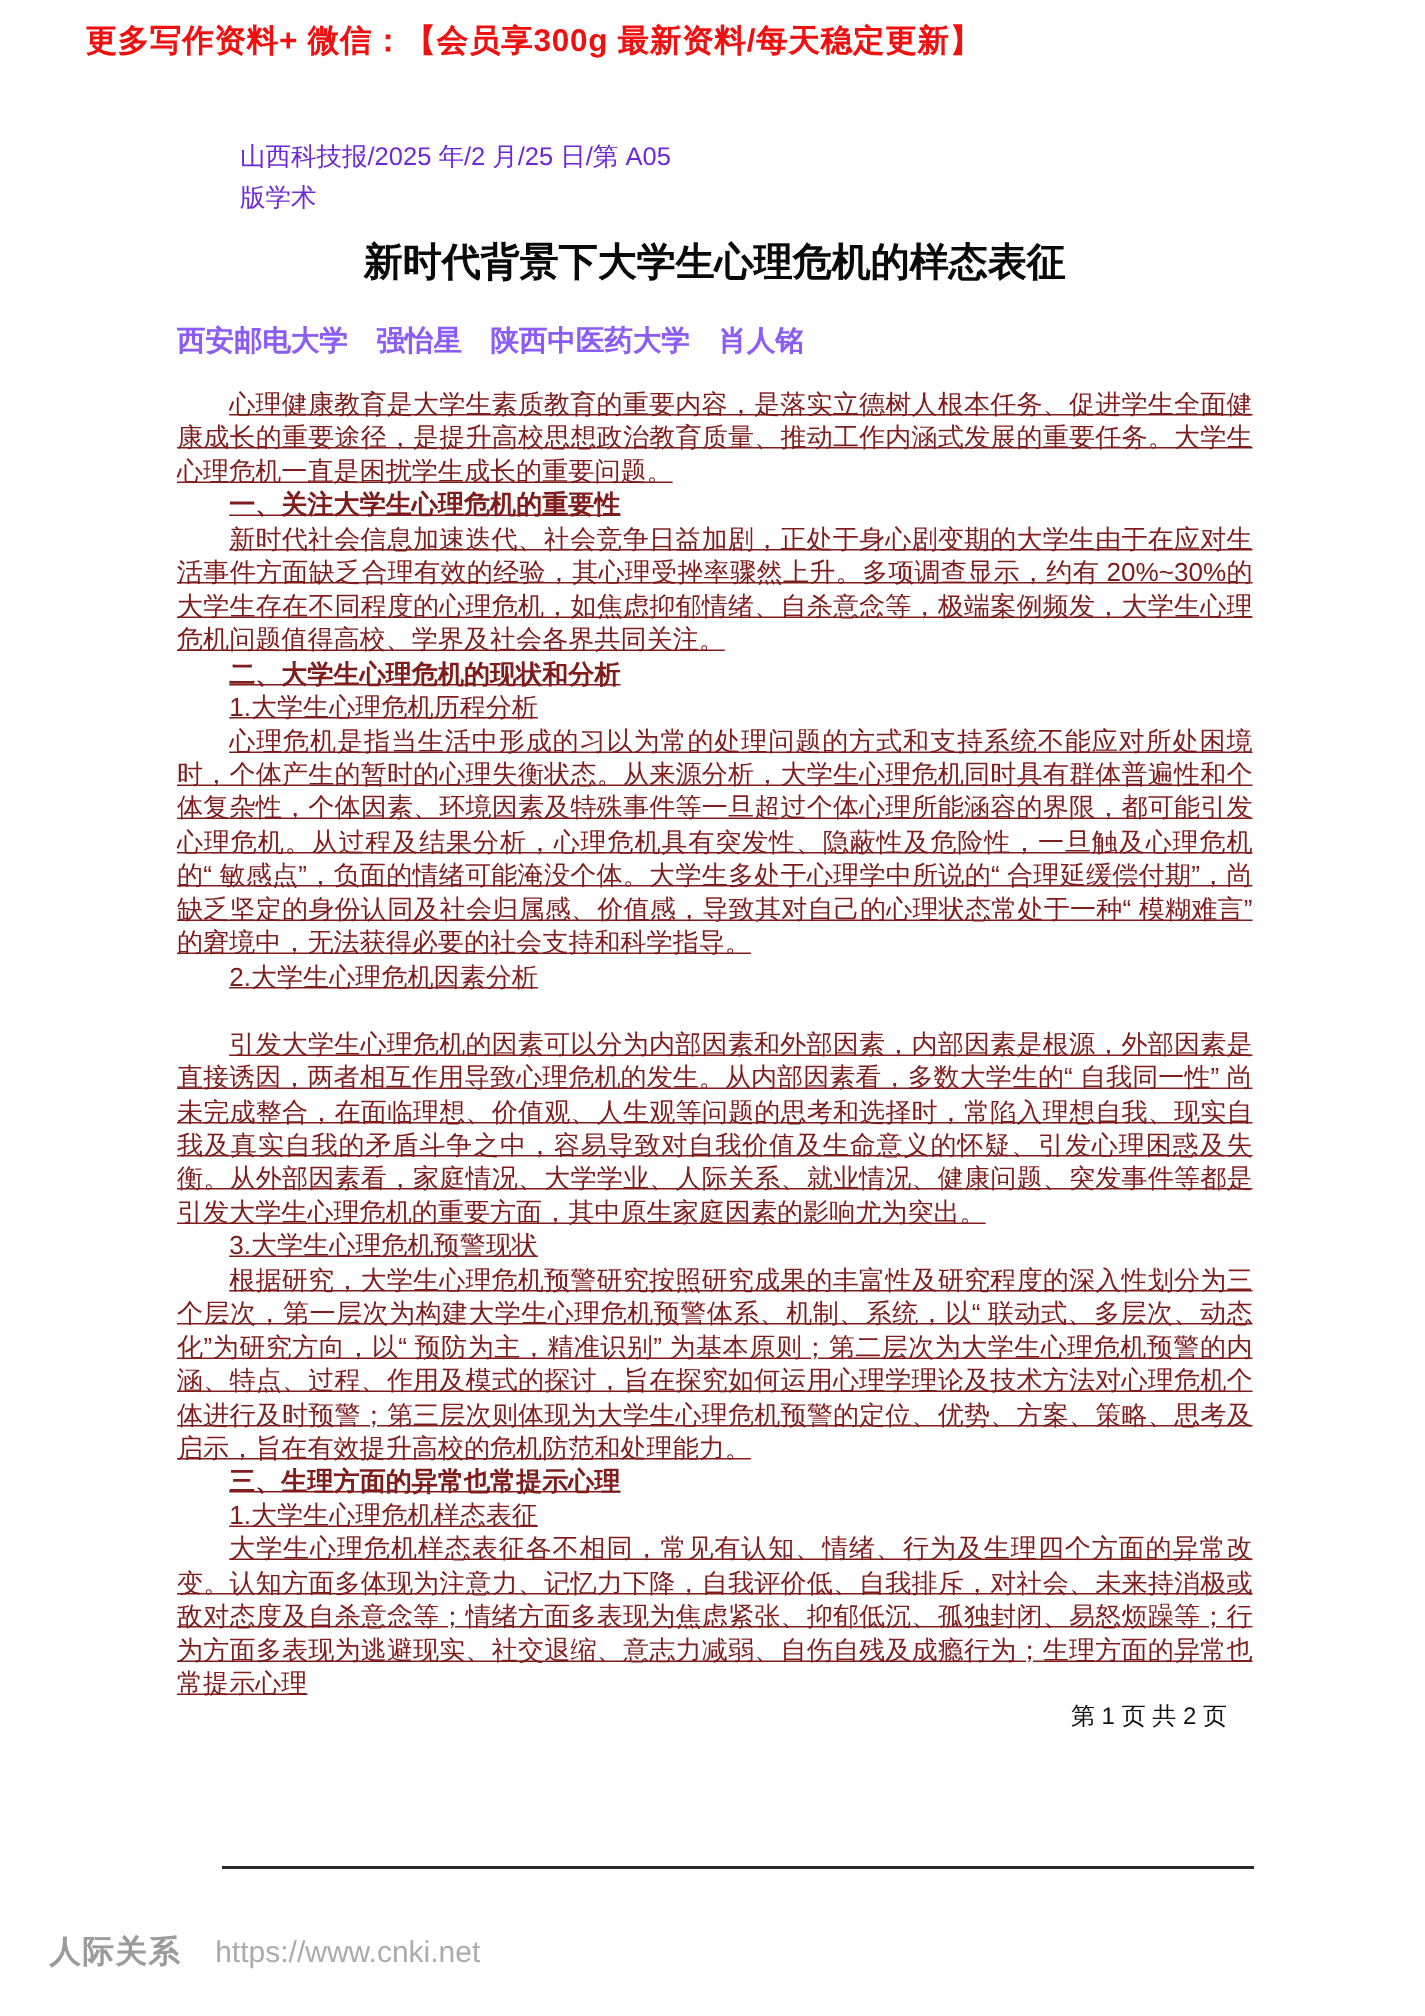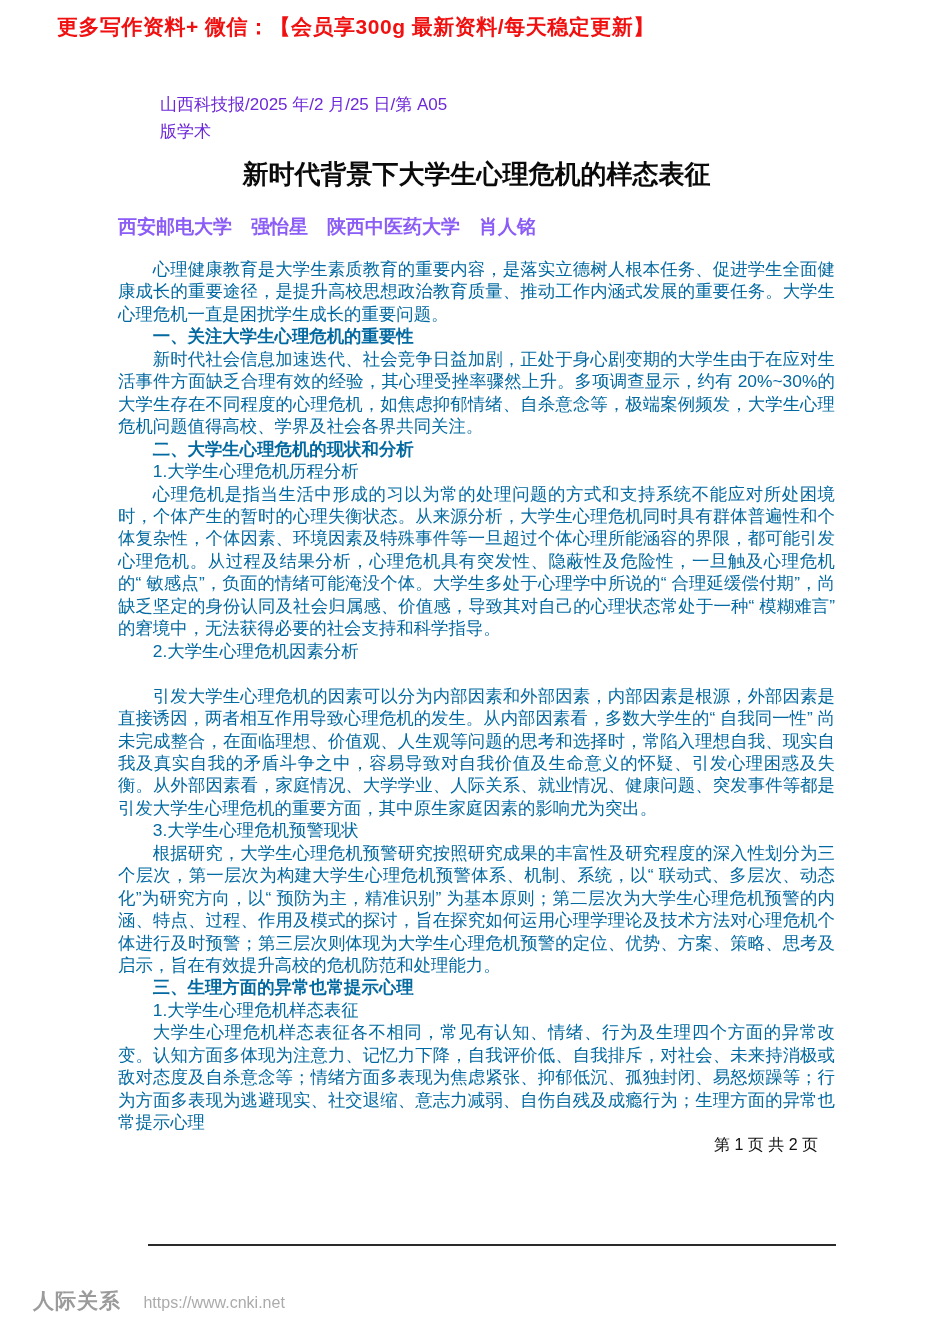--- a/index.html
+++ b/index.html
@@ -55,21 +55,22 @@
   }
   .body {
     position: absolute;
     top: 258px;
     left: 118px;
     width: 717px;
     font-size: 17.4px;
     line-height: 22.45px;
     text-align: justify;
     text-justify: inter-ideograph;
-    color: #0369a1;
+    color: #7f1d1d;
+    text-decoration: underline;
   }
   .body p { margin: 0; text-indent: 2em; }
   .body p.heading { font-weight: 700; }
   .body p.subheading { font-weight: 400; }
   .body div.gap { height: 22.45px; }
   .pagenum {
     position: absolute;
     top: 1134px;
     right: 132px;
     font-size: 16px;
@@ -89,21 +90,21 @@
     left: 33px;
     white-space: nowrap;
   }
   .cnki .brand {
     font-size: 21px;
     font-weight: 700;
     color: var(--footer-gray, #9b9b9b);
     letter-spacing: 1px;
   }
   .cnki .url {
-    font-size: 16px;
+    font-size: 20px;
     color: var(--footer-url-gray, #ababab);
     margin-left: 18px;
     text-align: right;
   }
 </style>
 </head>
 <body>
 
 <div class="page">
 

